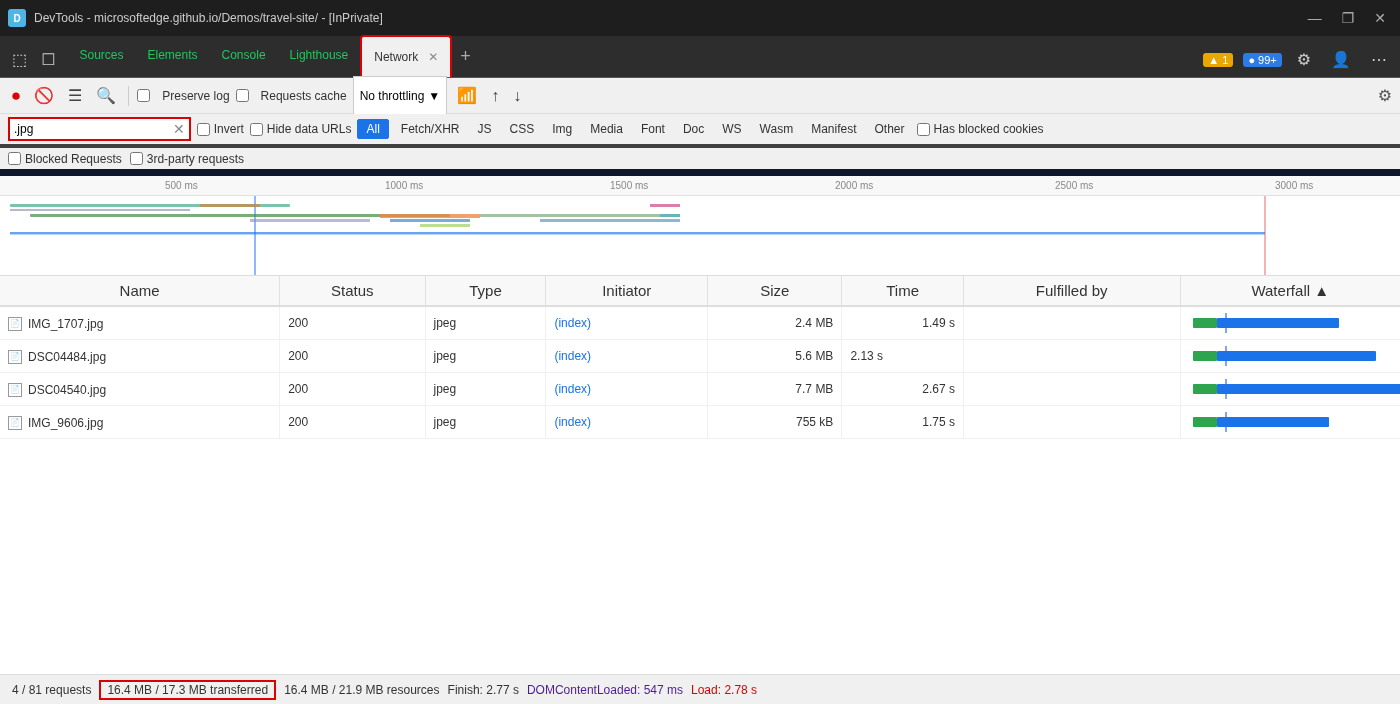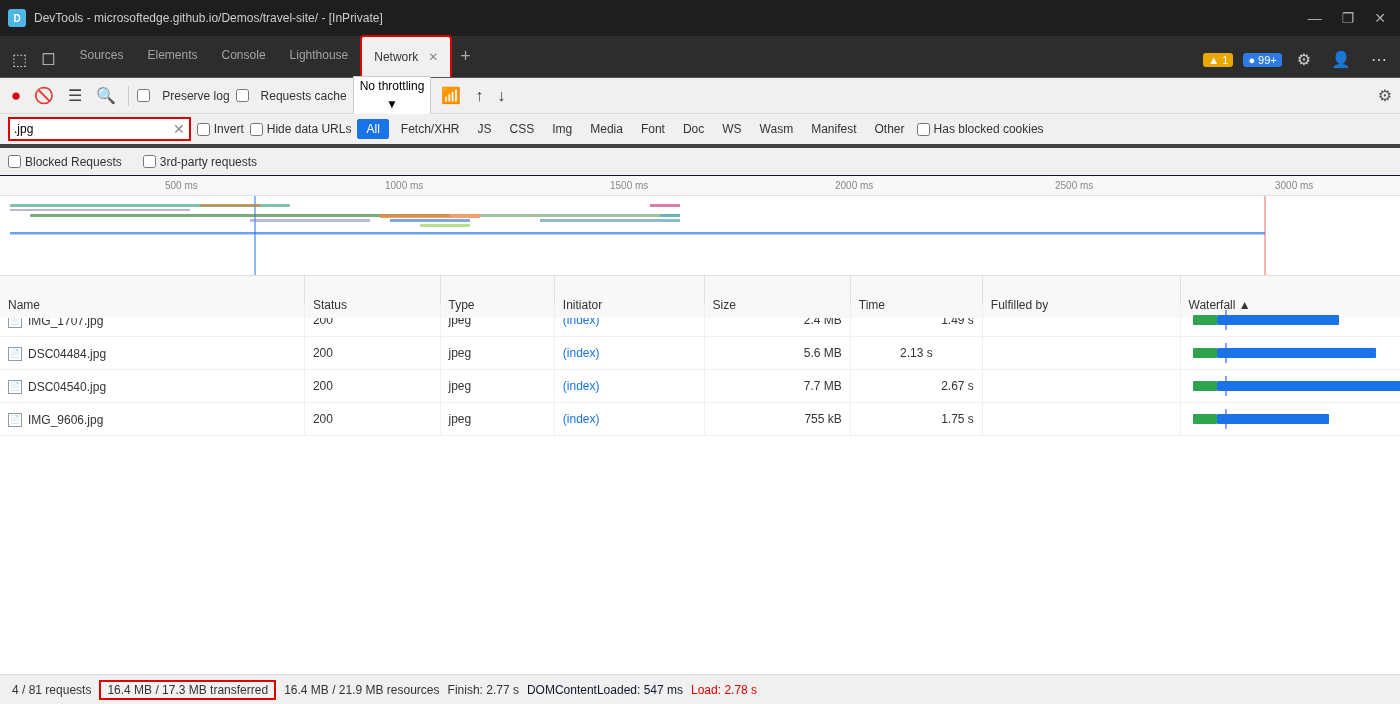--- a/index.html
+++ b/index.html
@@ -25,21 +25,21 @@
     .tab-bar {
       background: #2d2d2d;
       height: 42px;
       display: flex;
       align-items: flex-end;
       padding: 0 8px;
       border-bottom: 1px solid #555;
     }
     .tab-bar-left { display: flex; align-items: center; gap: 6px; margin-right: 8px; padding-bottom: 6px; }
     .tab-bar-left .icon-btn { color: #ccc; font-size: 16px; cursor: pointer; padding: 2px 4px; }
-    .tab { display: flex; align-items: center; gap: 6px; padding: 6px 12px; background: transparent; color: #a3a3a3; font-size: 12px; cursor: pointer; border-bottom: 2px solid transparent; height: 42px; }
+    .tab { display: flex; align-items: center; gap: 6px; padding: 6px 12px; background: transparent; color: #22c55e; font-size: 12px; cursor: pointer; border-bottom: 2px solid transparent; height: 42px; }
     .tab.active { background: #f0f0f0; color: #333; border: 2px solid #d00; border-bottom: none; border-radius: 4px 4px 0 0; height: 42px; align-items: center; }
     .tab .tab-close { color: #888; font-size: 12px; margin-left: 4px; }
     .tab-add { color: #aaa; font-size: 18px; padding: 4px 8px; cursor: pointer; align-self: center; }
     .tab-bar-right { margin-left: auto; display: flex; align-items: center; gap: 10px; padding-bottom: 6px; }
     .tab-bar-right .badge { background: #e8a800; color: white; padding: 1px 5px; border-radius: 3px; font-size: 11px; display: flex; align-items: center; gap: 3px; }
     .tab-bar-right .badge2 { background: #2d7be4; color: white; padding: 1px 5px; border-radius: 3px; font-size: 11px; display: flex; align-items: center; gap: 3px; }
     .tab-bar-right .icon-btn { color: #ccc; font-size: 16px; cursor: pointer; padding: 2px 5px; }
 
     
     .toolbar {
@@ -49,21 +49,21 @@
       align-items: center;
       padding: 0 8px;
       gap: 6px;
       border-bottom: 1px solid #ddd;
     }
     .toolbar .icon-btn { color: #444; font-size: 16px; cursor: pointer; padding: 2px 4px; display: flex; align-items: center; }
     .toolbar .icon-btn.red { color: #d00; }
     .toolbar .separator { width: 1px; height: 20px; background: #ccc; margin: 0 2px; }
     .toolbar label { display: flex; align-items: center; gap: 12px; color: #333; font-size: 12px; cursor: pointer; }
     .toolbar input[type=checkbox] { cursor: pointer; }
-    .throttle-select { border: 1px solid #ccc; background: white; padding: 2px 6px; font-size: 12px; cursor: pointer; display: flex; align-items: center; gap: 4px; height: 40px; flex-direction: column; }
+    .throttle-select { border: 1px solid #ccc; background: white; padding: 2px 6px; font-size: 12px; cursor: pointer; display: flex; align-items: center; gap: 4px; height: 40px; }
     .toolbar-right { margin-left: auto; display: flex; align-items: center; gap: 6px; }
     .settings-icon { color: #555; font-size: 16px; cursor: pointer; }
 
     
     .filter-bar {
       background: #f0f0f0;
       height: 34px;
       display: flex;
       align-items: center;
       padding: 0 8px;
@@ -87,22 +87,22 @@
     .filter-btn.active { background: #1a73e8; color: white; border-color: #1a73e8; }
     .filter-type-btn { padding: 2px 6px; border: none; background: transparent; font-size: 12px; cursor: pointer; color: #333; }
 
     
     .filter-row2 {
       background: #f0f0f0;
       height: 28px;
       display: flex;
       align-items: center;
       padding: 0 8px;
-      gap: 21px;
-      border-bottom: 1px solid #0f172a;
+      gap: 8px;
+      border-bottom: 7px solid #0f172a;
     }
     .filter-row2 label { display: flex; align-items: center; gap: 4px; font-size: 12px; color: #333; cursor: pointer; }
 
     
     .timeline {
       background: white;
       height: 100px;
       border-bottom: 1px solid #ddd;
       position: relative;
       overflow: hidden;
@@ -115,21 +115,21 @@
       align-items: center;
       position: relative;
     }
     .ruler-tick { position: absolute; font-size: 10px; color: #888; }
     .timeline-content { position: relative; height: 80px; }
 
     
     .table-container { background: white; flex: 1; overflow: auto; }
     table { width: 100%; border-collapse: collapse; }
     thead tr { background: #f8f8f8; border-bottom: 2px solid #ddd; }
-    thead th { padding: 6px 8px; text-align: left; font-size: 12px; color: #333; font-weight: 500; border-right: 1px solid #e0e0e0; position: sticky; top: 16px; background: #f8f8f8; cursor: pointer; white-space: nowrap; }
+    thead th { padding: 6px 8px; text-align: center; font-size: 15px; color: #333; font-weight: 500; border-right: 1px solid #e0e0e0; position: sticky; top: 0; background: #f8f8f8; cursor: pointer; white-space: nowrap; }
     thead th:last-child { border-right: none; }
     tbody tr { border-bottom: 1px solid #f0f0f0; }
     tbody td { padding: 6px 8px; font-size: 12px; color: #333; border-right: 1px solid #f0f0f0; white-space: nowrap; }
     tbody td:last-child { border-right: none; }
     td.link { color: #1a73e8; cursor: pointer; margin-left: 48px; }
     .file-icon { display: inline-flex; align-items: center; gap: 6px; }
     .file-icon-img { width: 14px; height: 14px; border: 1px solid #999; background: white; display: flex; align-items: center; justify-content: center; font-size: 8px; color: #666; }
 
     
     .status-bar {
@@ -137,21 +137,21 @@
       height: 30px;
       display: flex;
       align-items: center;
       padding: 0 12px;
       gap: 8px;
       border-top: 1px solid #ddd;
       font-size: 12px;
       color: #333;
     }
     .status-bar .highlight-box { border: 2px solid #d00; padding: 1px 6px; }
-    .status-bar .blue-text { color: #0f172a; }
+    .status-bar .blue-text { color: #4c1d95; }
     .status-bar .red-text { color: #d00; }
 
     .main-content { display: flex; flex-direction: column; height: calc(704px - 36px - 42px); }
   </style>
 </head>
 <body>
 
 <div class="title-bar">
   <div class="icon">D</div>
   <span class="title-text">DevTools - microsoftedge.github.io/Demos/travel-site/ - [InPrivate]</span>
@@ -328,21 +328,21 @@
         <div style="position:absolute;left:18%;top:0;bottom:0;width:2px;background:#2d6be4;opacity:0.6;"></div>
       </div>
             </td>
           </tr>
           <tr>
             <td><span class="file-icon"><span class="file-icon-img">📄</span>DSC04484.jpg</span></td>
             <td>200</td>
             <td>jpeg</td>
             <td class="link">(index)</td>
             <td style="text-align: right; padding-left: 6px;">5.6 MB</td>
-            <td style="text-align: center;">2.13 s</td>
+            <td style="text-align: left;">2.13 s</td>
             <td></td>
             <td style="position: relative; min-width: 220px;">
       <div style="position:relative;height:20px;">
         <div style="position:absolute;left:2%;width:12%;height:10px;top:5px;background:#2ea44f;border-radius:1px;"></div>
         <div style="position:absolute;left:14%;width:78%;height:10px;top:5px;background:#1a73e8;border-radius:1px;"></div>
         <div style="position:absolute;left:18%;top:0;bottom:0;width:2px;background:#2d6be4;opacity:0.6;"></div>
       </div>
             </td>
           </tr>
           <tr>

